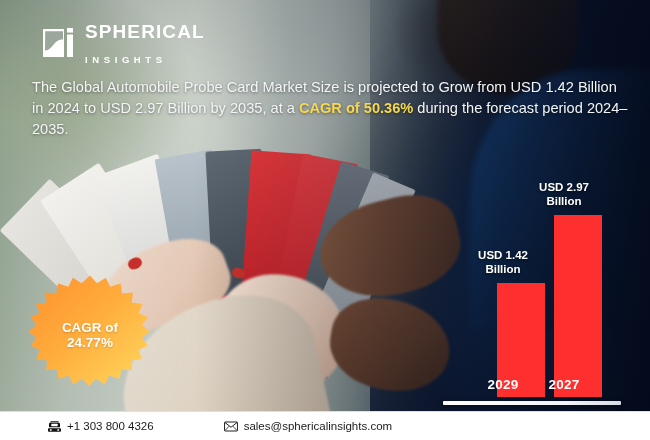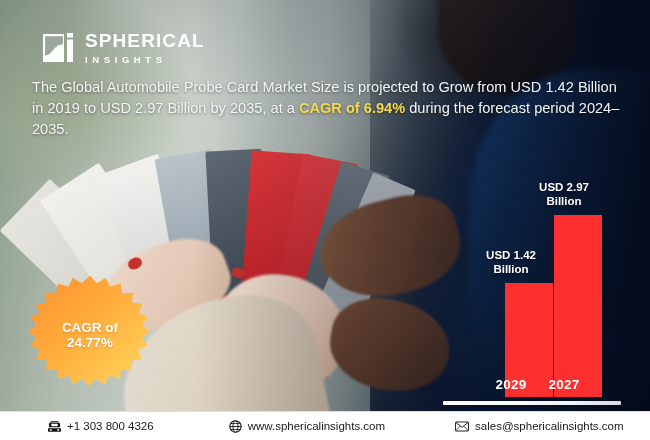--- a/index.html
+++ b/index.html
@@ -131,21 +131,21 @@
     position: absolute;
     inset: 0;
     background:
       linear-gradient(180deg, rgba(12,20,40,0.10) 0%, rgba(12,20,40,0) 28%),
       linear-gradient(90deg, rgba(8,16,34,0.05) 0%, rgba(8,16,34,0) 30%, rgba(6,14,32,0.35) 72%, rgba(4,10,26,0.92) 100%);
   }
 
   
   .header {
     position: absolute;
-    left: 0; right: 0; top: 9px;
+    left: 0; right: 0; top: 0;
     padding: 22px 28px 0 28px;
   }
   .logo-row {
     display: flex;
     align-items: center;
     gap: 9px;
     margin-left: 14px;
   }
   .logo-mark {
     width: 34px;
@@ -162,21 +162,21 @@
     font-size: 19px;
     font-weight: bold;
     letter-spacing: 1.1px;
     color: #ffffff;
   }
   .logo-sub {
     font-size: 9.5px;
     font-weight: bold;
     letter-spacing: 4.6px;
     color: #ffffff;
-    margin-top: 5px;
+    margin-top: 14px;
   }
 
   .headline {
     margin: 16px 0 0 4px;
     font-size: 25px;
     font-weight: bold;
     color: #fbeec2;
     letter-spacing: -0.2px;
     text-shadow: 0 1px 3px rgba(0,0,0,0.28);
   }
@@ -344,21 +344,21 @@
           <rect x="25" y="2" width="6" height="4.6" fill="#ffffff"></rect>
         </svg>
       </div>
       <div class="logo-text">
         <span class="logo-top">SPHERICAL</span>
         <span class="logo-sub">INSIGHTS</span>
       </div>
     </div>
 
 
-    <p class="subcopy"><span>The Global Automobile Probe Card Market Size is projected to Grow from USD 1.42 Billion in 2019 to USD 2.97 Billion by 2035, at a </span><span class="cagr-hl">CAGR of 6.94%</span><span> during the forecast period 2024–2035.</span></p>
+    <p class="subcopy"><span>The Global Automobile Probe Card Market Size is projected to Grow from USD 1.42 Billion in 2024 to USD 2.97 Billion by 2035, at a </span><span class="cagr-hl">CAGR of 50.36%</span><span> during the forecast period 2024–2035.</span></p>
   </div>
 
   <div class="cagr-badge">
     <svg viewBox="0 0 130 104" preserveAspectRatio="none" aria-hidden="true">
       <defs>
         <linearGradient id="burstGrad" x1="0" y1="0" x2="1" y2="1">
           <stop offset="0%" stop-color="#ff8f2e"></stop>
           <stop offset="48%" stop-color="#ffae3d"></stop>
           <stop offset="100%" stop-color="#ffd95f"></stop>
         </linearGradient>
@@ -367,21 +367,21 @@
     </svg>
     <div class="cagr-label">
       <span>CAGR of</span>
       <span>24.77%</span>
     </div>
   </div>
 
   <div class="chart">
     <div class="bars">
 
-      <div class="bar-group" style="left:26px;width:48px;height:114px;padding-left:36px;">
+      <div class="bar-group" style="left:18px;width:48px;height:114px;padding-left:36px;">
         <div class="bar-value">
           <div>USD 1.42</div>
           <div>Billion</div>
         </div>
         <div class="bar-rect" style="height:114px;"></div>
         <div class="bar-year">2029</div>
       </div>
 
       <div class="bar-group" style="left:83px;width:48px;height:182px;padding-left:28px;">
         <div class="bar-value">
@@ -401,30 +401,20 @@
     <div class="footer-item f-phone">
       <svg width="13" height="13" viewBox="0 0 16 16" aria-hidden="true">
         <path fill="#111111" d="M4.6 1.6c-1.1 0-2 .6-2.5 1.4h11.8c-.5-.8-1.4-1.4-2.5-1.4H4.6z"></path>
         <rect x="1.2" y="3.6" width="13.6" height="5.4" rx="1.1" fill="#111111"></rect>
         <rect x="4.1" y="4.6" width="7.8" height="3.2" rx="0.7" fill="#ffffff"></rect>
         <path fill="#111111" d="M1 10.2c-.6 0-1 .5-1 1.1v2c0 .6.4 1.1 1 1.1h14c.6 0 1-.5 1-1.1v-2c0-.6-.4-1.1-1-1.1H1zm1.3 1.3h2.2v1.6H2.3v-1.6zm9.2 0h2.2v1.6h-2.2v-1.6z"></path>
       </svg>
       <span>+1 303 800 4326</span>
     </div>
 
-    <div class="footer-item f-web">
-      <svg width="13" height="13" viewBox="0 0 16 16" aria-hidden="true">
-        <circle cx="8" cy="8" r="7" fill="none" stroke="#111111" stroke-width="1.3"></circle>
-        <ellipse cx="8" cy="8" rx="3.1" ry="7" fill="none" stroke="#111111" stroke-width="1.1"></ellipse>
-        <line x1="1.1" y1="8" x2="14.9" y2="8" stroke="#111111" stroke-width="1.1"></line>
-        <line x1="2.2" y1="4.4" x2="13.8" y2="4.4" stroke="#111111" stroke-width="1"></line>
-        <line x1="2.2" y1="11.6" x2="13.8" y2="11.6" stroke="#111111" stroke-width="1"></line>
-      </svg>
-      <span>www.sphericalinsights.com</span>
-    </div>
 
     <div class="footer-item f-mail">
       <svg width="14" height="13" viewBox="0 0 18 14" aria-hidden="true">
         <rect x="0.7" y="1.2" width="16.6" height="11.6" rx="0.8" fill="none" stroke="#111111" stroke-width="1.2"></rect>
         <path d="M1.2 1.8 L9 8 L16.8 1.8" fill="none" stroke="#111111" stroke-width="1.2"></path>
         <path d="M1.2 12.2 L6.6 6.6 M16.8 12.2 L11.4 6.6" fill="none" stroke="#111111" stroke-width="1"></path>
       </svg>
       <span>sales@sphericalinsights.com</span>
     </div>
 

